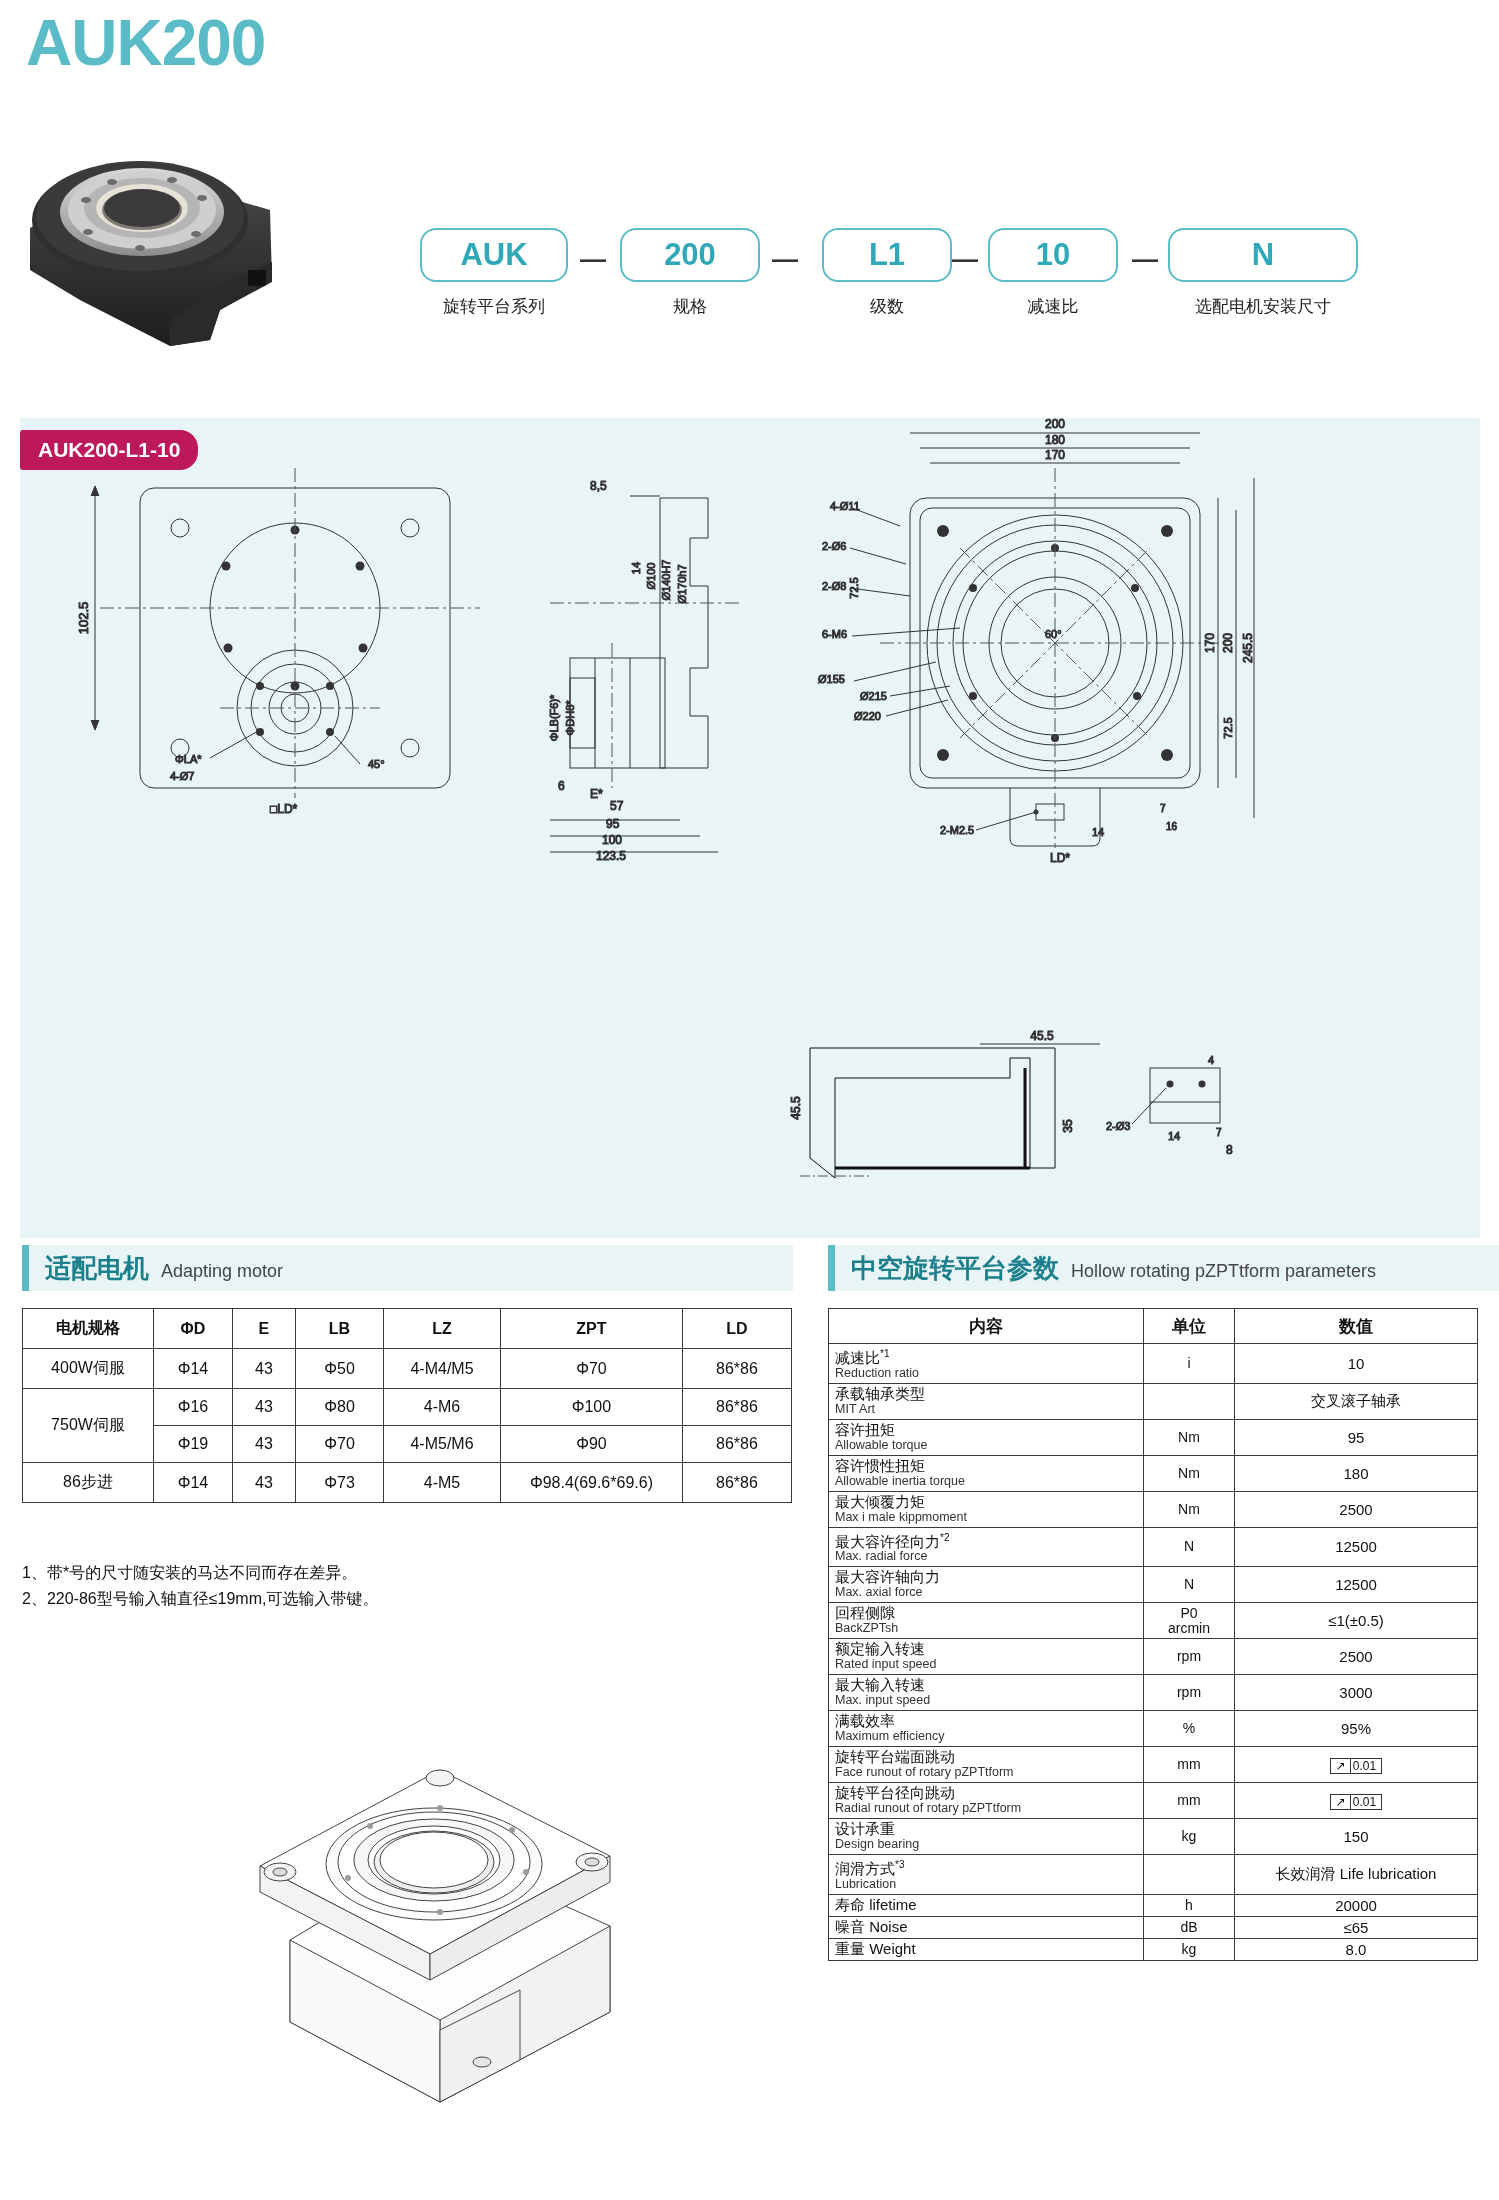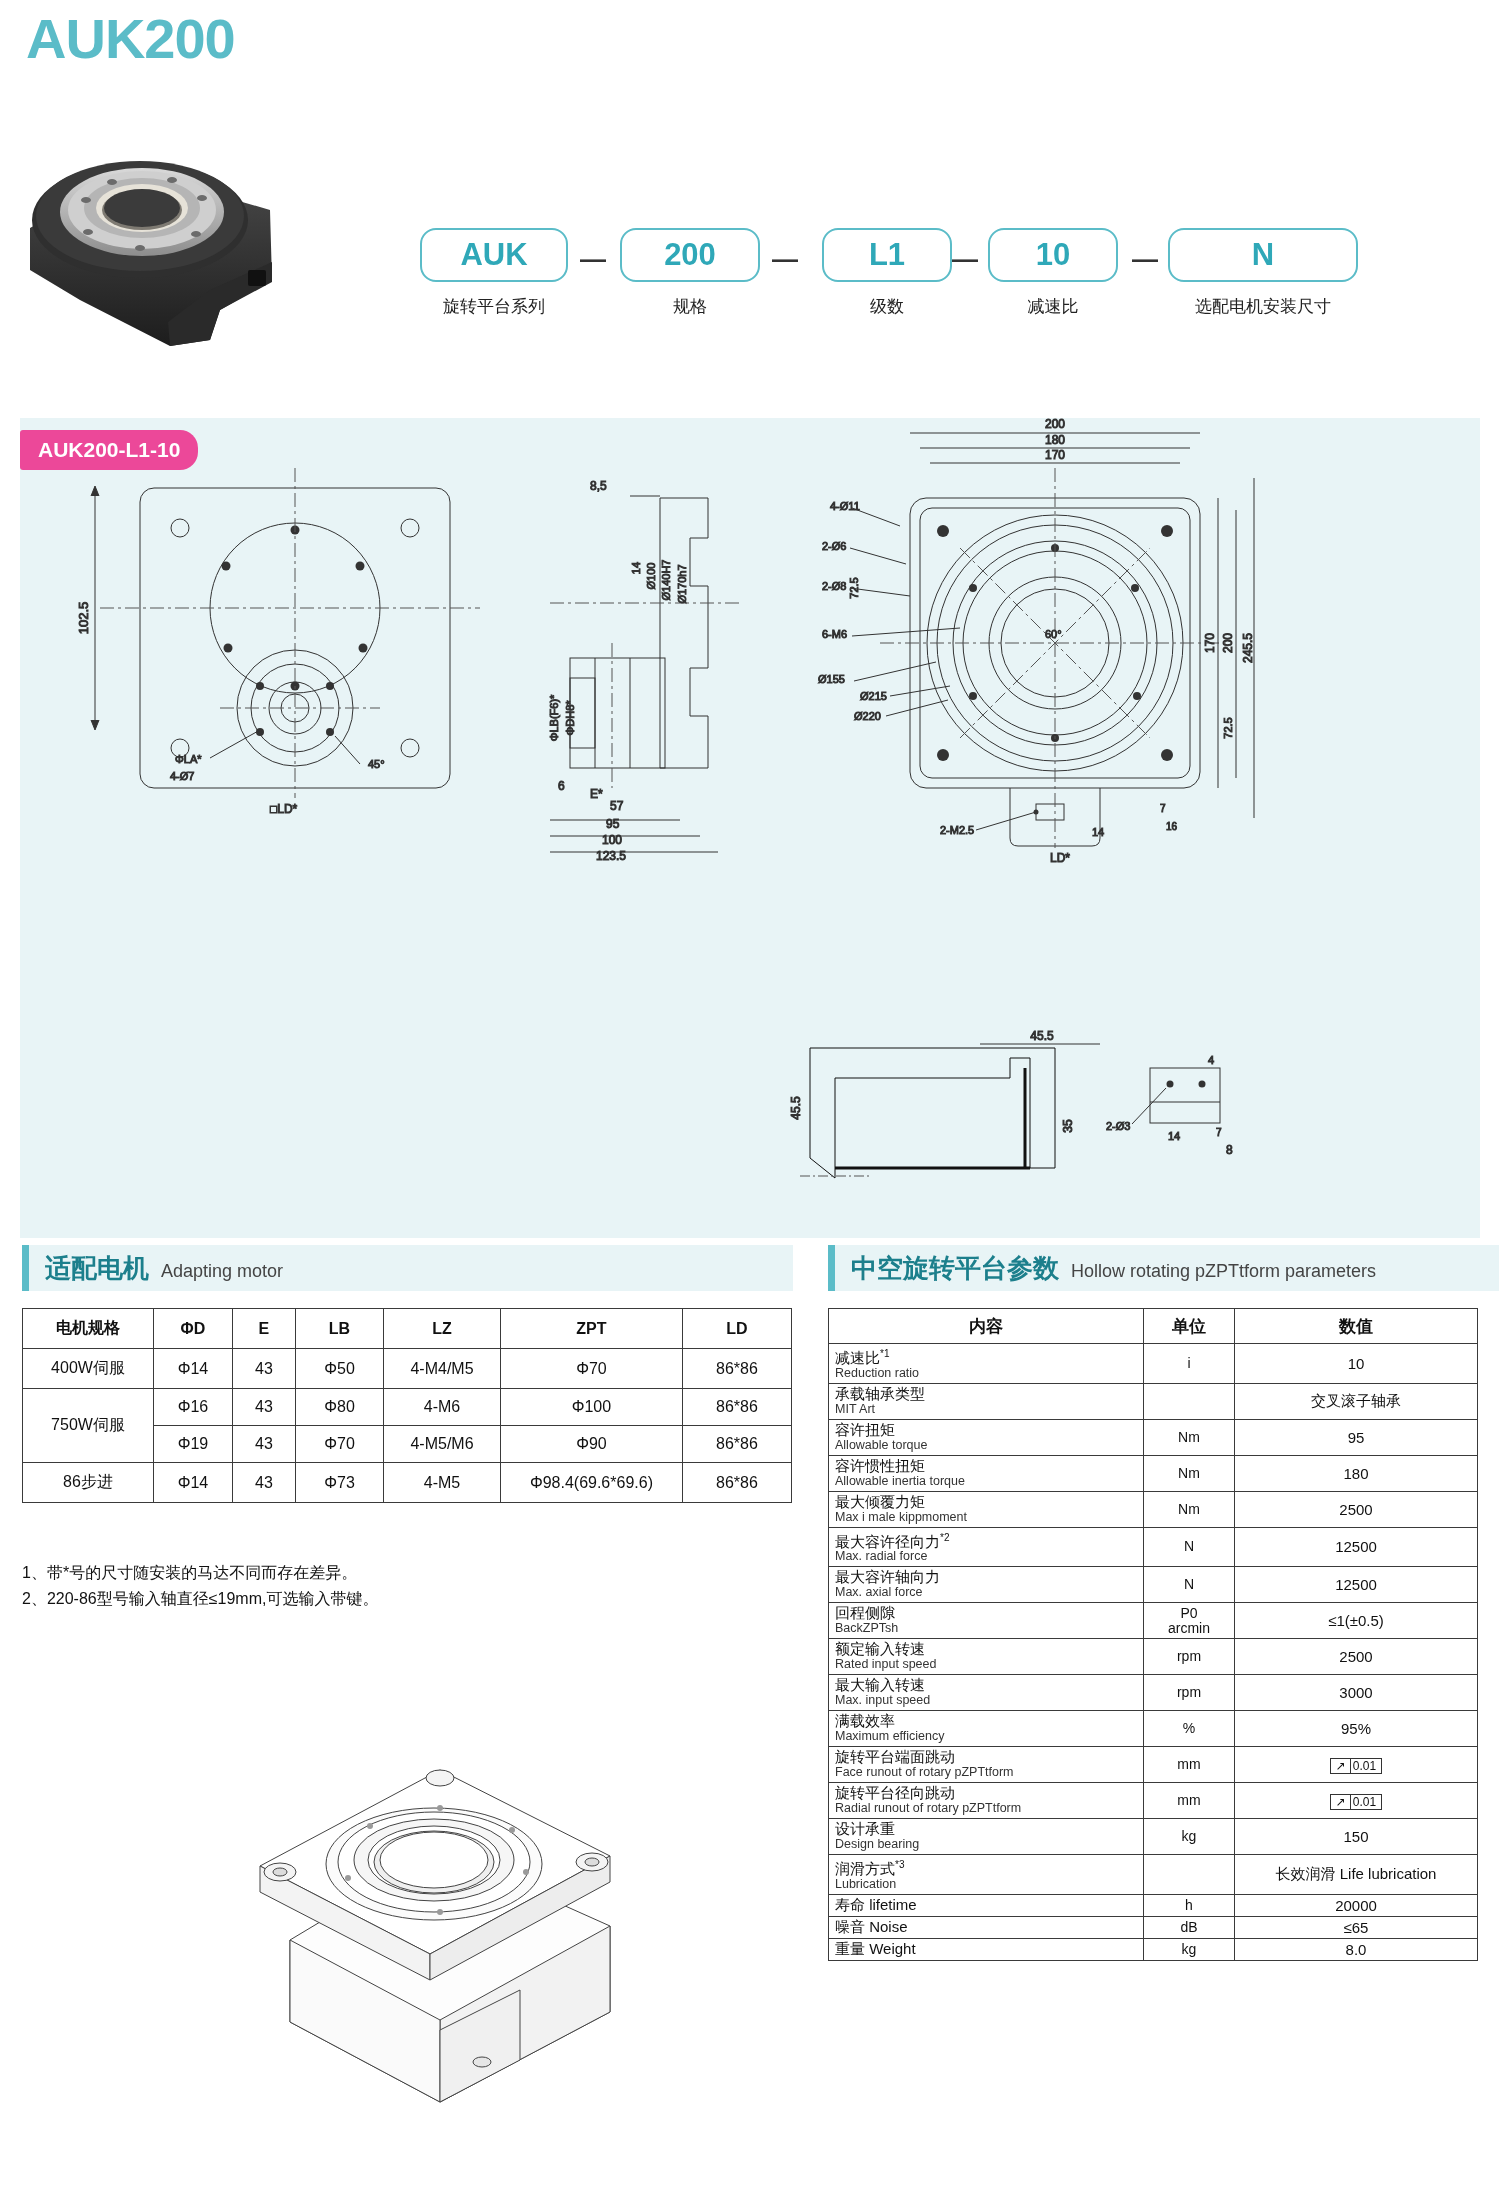--- a/index.html
+++ b/index.html
@@ -6,21 +6,21 @@
   body{
     width:1499px;height:2200px;background:#ffffff;
     font-family:"Liberation Sans","DejaVu Sans",sans-serif;
     color:#1a1a1a;position:relative;overflow:hidden;
   }
   .page{position:relative;width:1499px;height:2200px;}
 
   
   .title{
     position:absolute;left:26px;top:6px;
-    font-size:56px;font-weight:bold;letter-spacing:-1px;
+    font-size:64px;font-weight:bold;letter-spacing:-1px;
     color:#5bbcc8;font-family:"Liberation Sans",sans-serif;
   }
 
   
   .photo{
     position:absolute;left:20px;top:150px;width:355px;height:190px;
   }
   .photo svg{display:block;}
 
   
@@ -39,21 +39,21 @@
     position:absolute;top:16px;font-size:26px;color:#333;font-weight:bold;
   }
 
   
   .drawpanel{
     position:absolute;left:20px;top:418px;width:1460px;height:820px;
     background:#e8f4f6;
   }
   .drawtag{
     position:absolute;left:20px;top:430px;height:40px;line-height:40px;
-    background:#ec4899;color:#fff;font-size:21px;font-weight:bold;
+    background:#be185d;color:#fff;font-size:21px;font-weight:bold;
     padding:0 18px;border-radius:3px 18px 18px 3px;
   }
 
   
   .sechead{
     position:absolute;height:46px;line-height:46px;
     background:#e8f4f6;border-left:7px solid #5bbcc8;
     padding-left:16px;font-size:0;
   }
   .sechead .cn{font-size:26px;font-weight:bold;color:#1c7f8c;}

